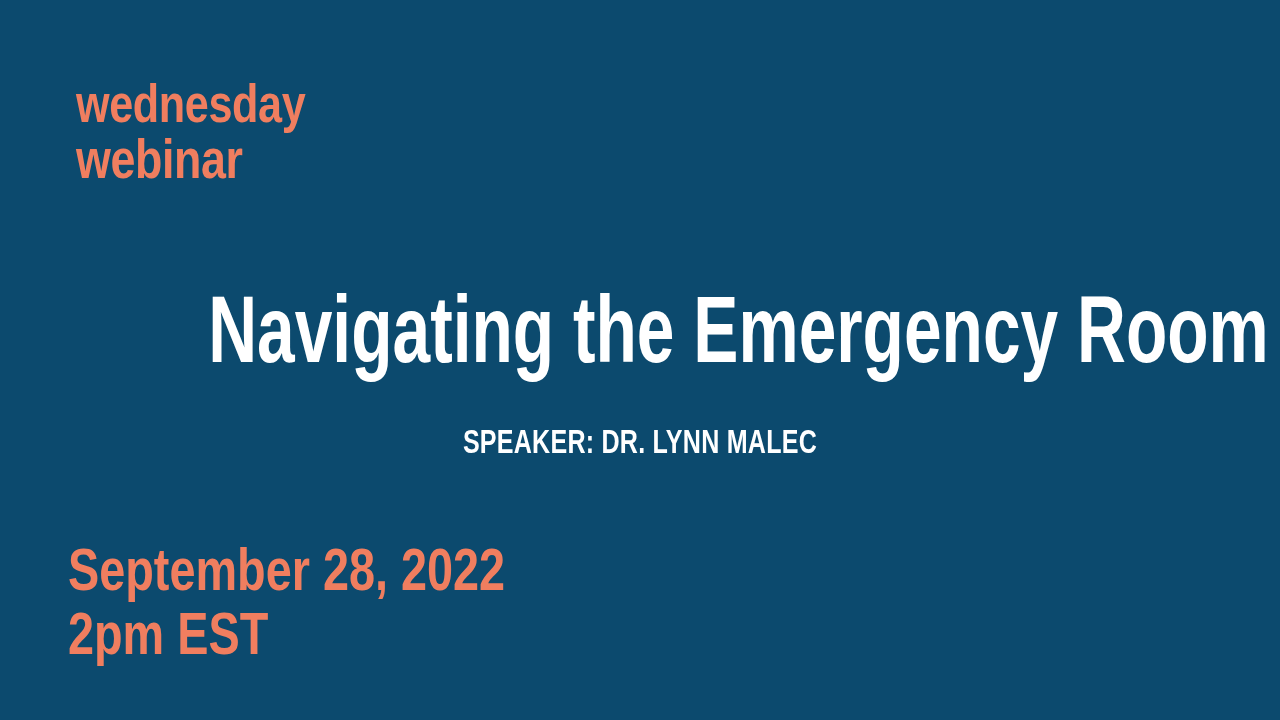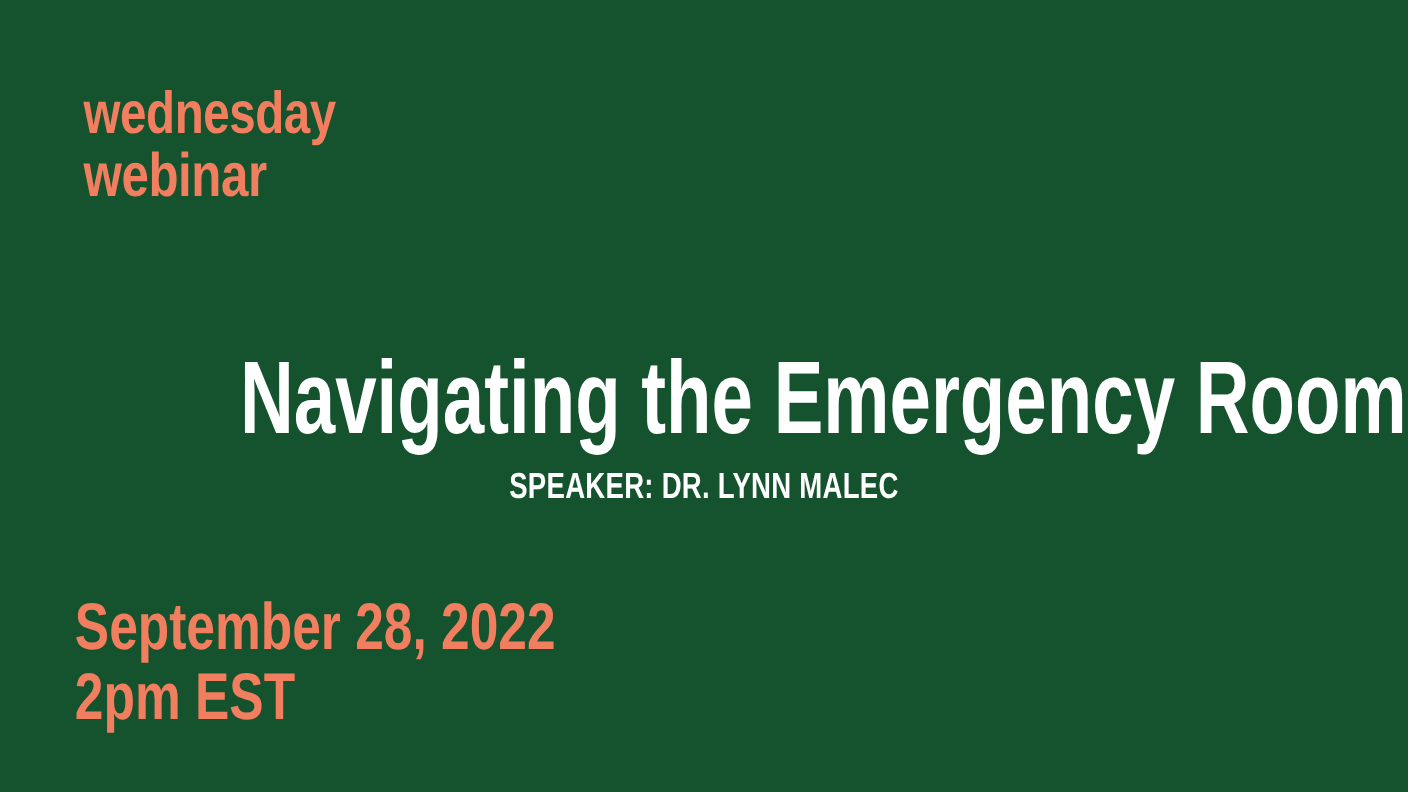--- a/index.html
+++ b/index.html
@@ -6,21 +6,21 @@
     margin: 0;
     padding: 0;
     background: #1a1a1a;
   }
 
   .slide {
     position: relative;
     width: 1280px;
     height: 720px;
     overflow: hidden;
-    background: #14532d;
+    background: #0c4a6e;
     font-family: "Liberation Sans", sans-serif;
     -webkit-font-smoothing: antialiased;
   }
 
   
   .brand {
     position: absolute;
     left: 76px;
     top: 76px;
     line-height: 1;
@@ -47,25 +47,24 @@
   .brand-line-2 {
     font-size: 56px;
     font-weight: 900;
     transform: scaleX(0.80);
     transform-origin: left center;
   }
 
   
   .title-block {
     position: absolute;
-    left: 12px;
+    left: 2px;
     right: 0;
     top: 283px;
     text-align: right;
-    margin-top: 32px;
   }
 
   .title {
     display: inline-block;
     color: #ffffff;
     font-family: "Liberation Sans Narrow", "Liberation Sans", sans-serif;
     font-stretch: condensed;
     font-weight: 700;
     font-size: 94px;
     line-height: 1.0;

